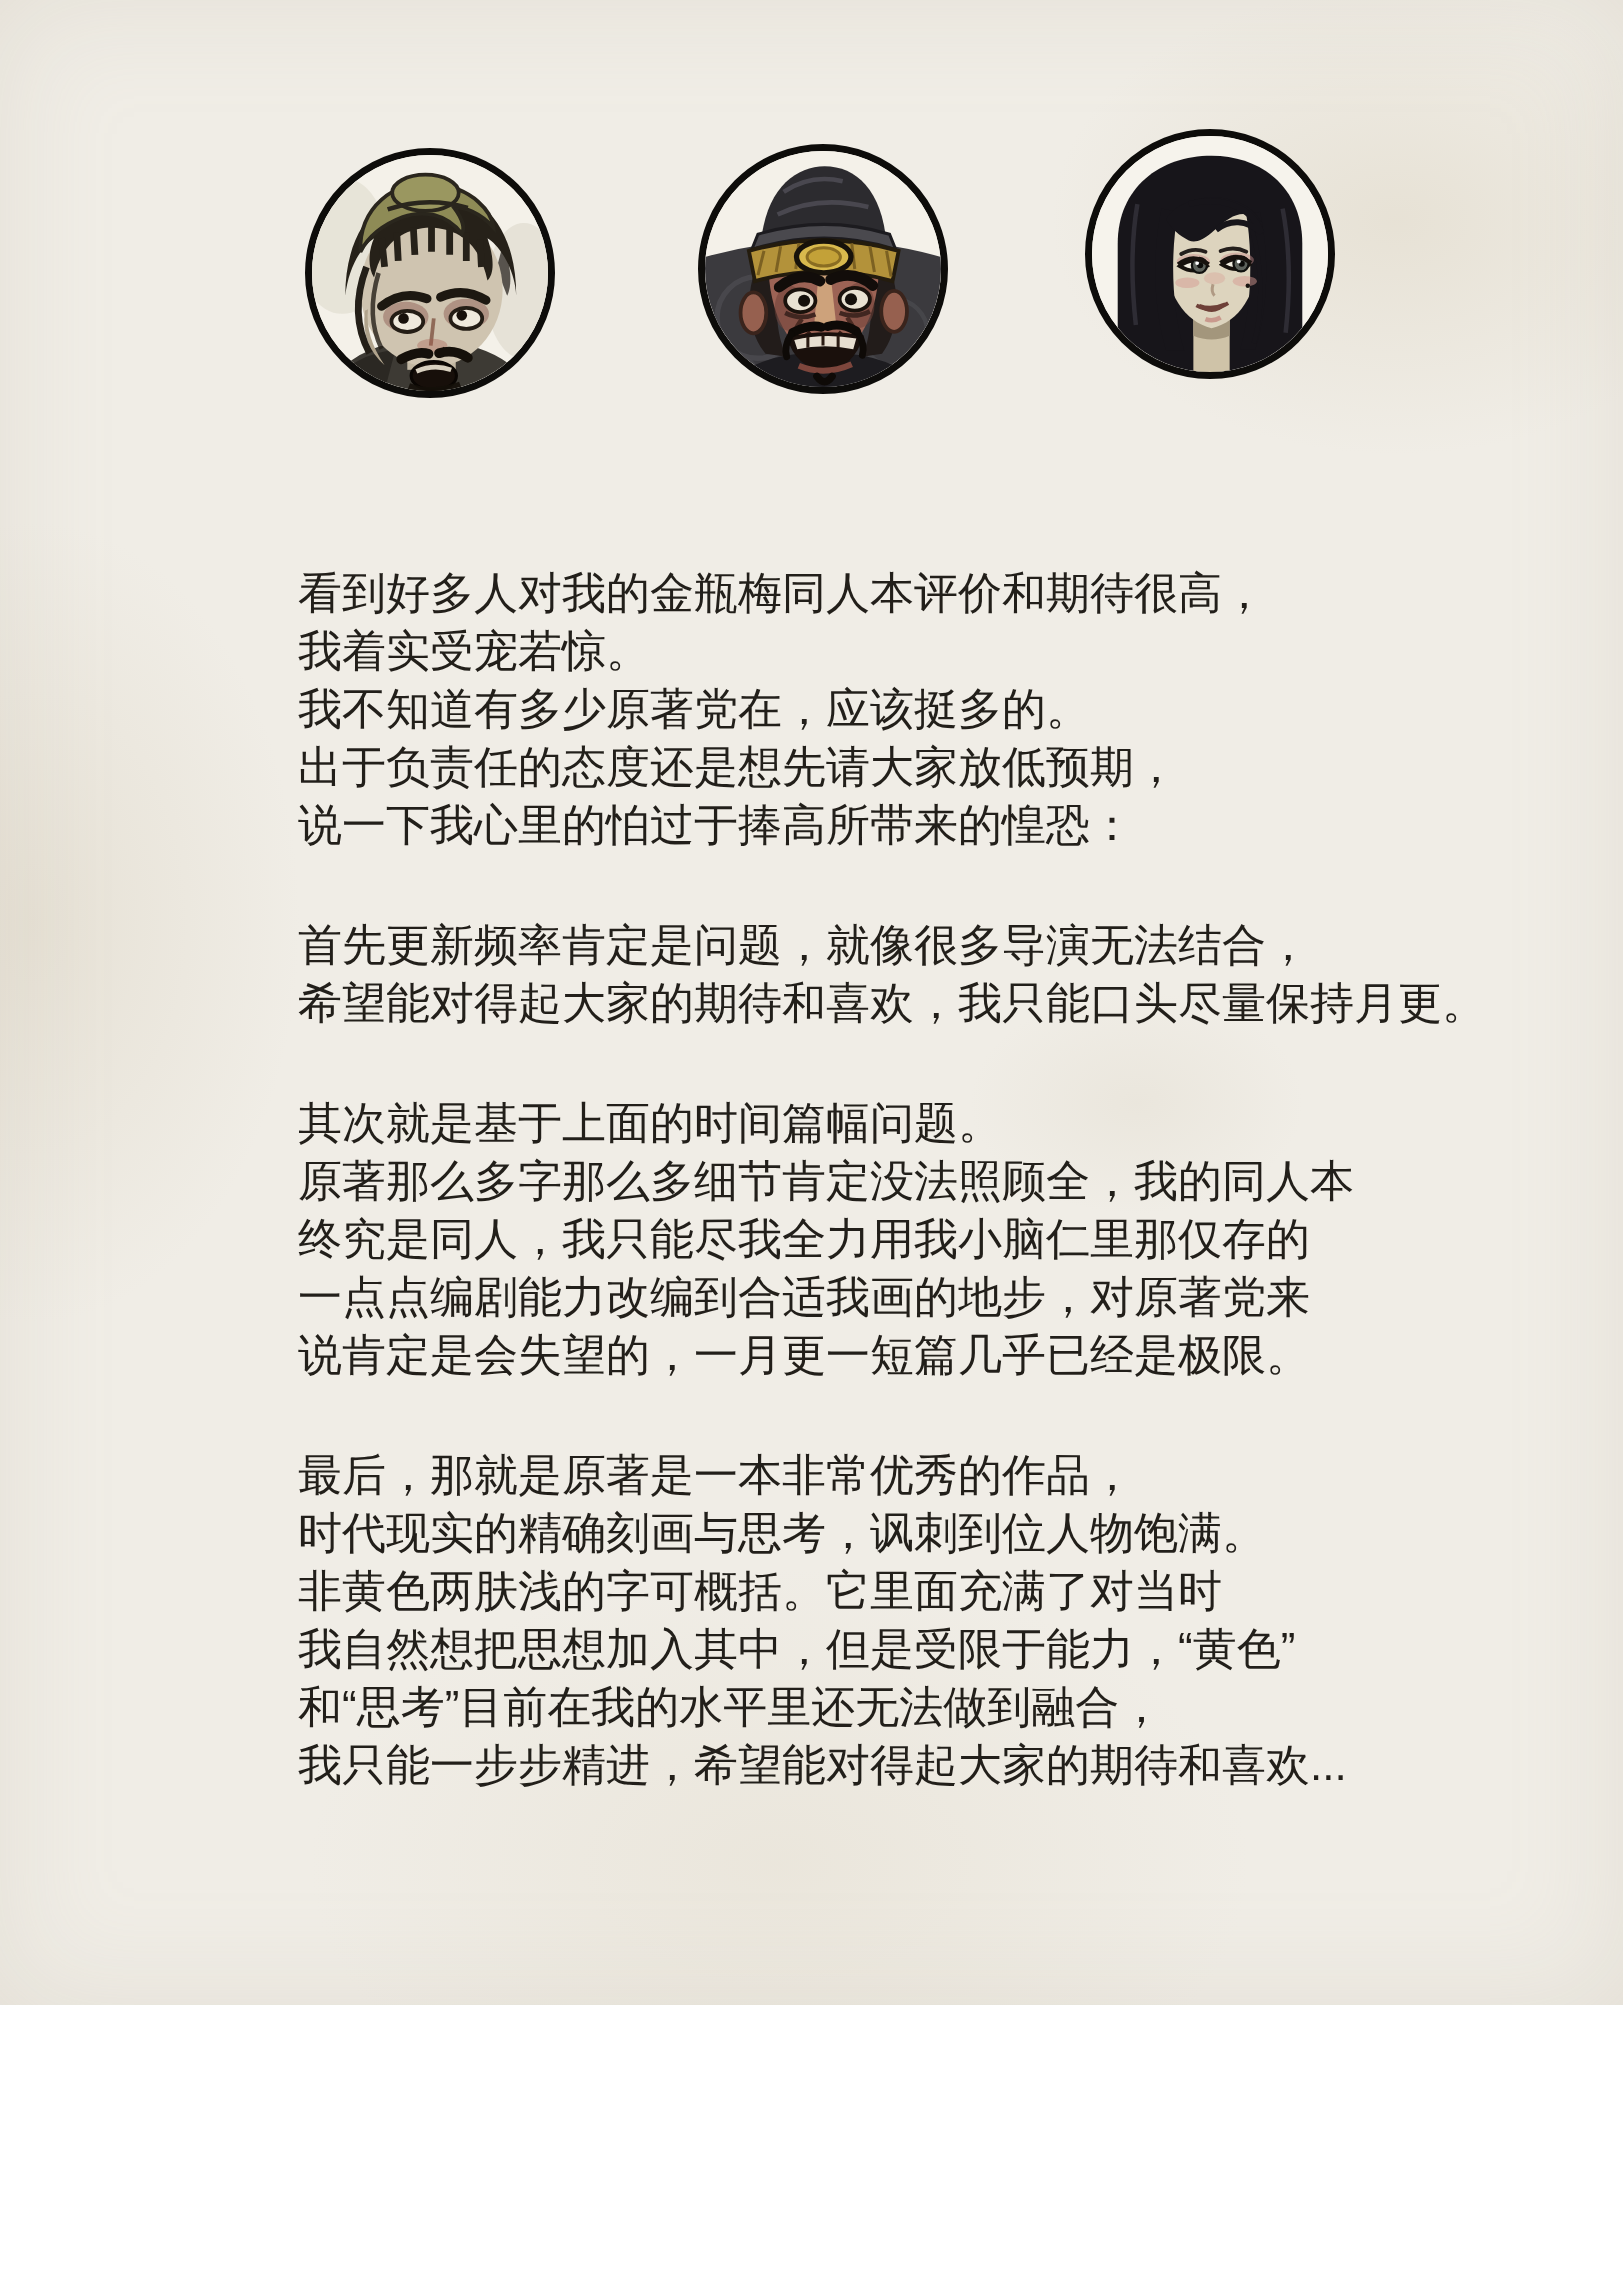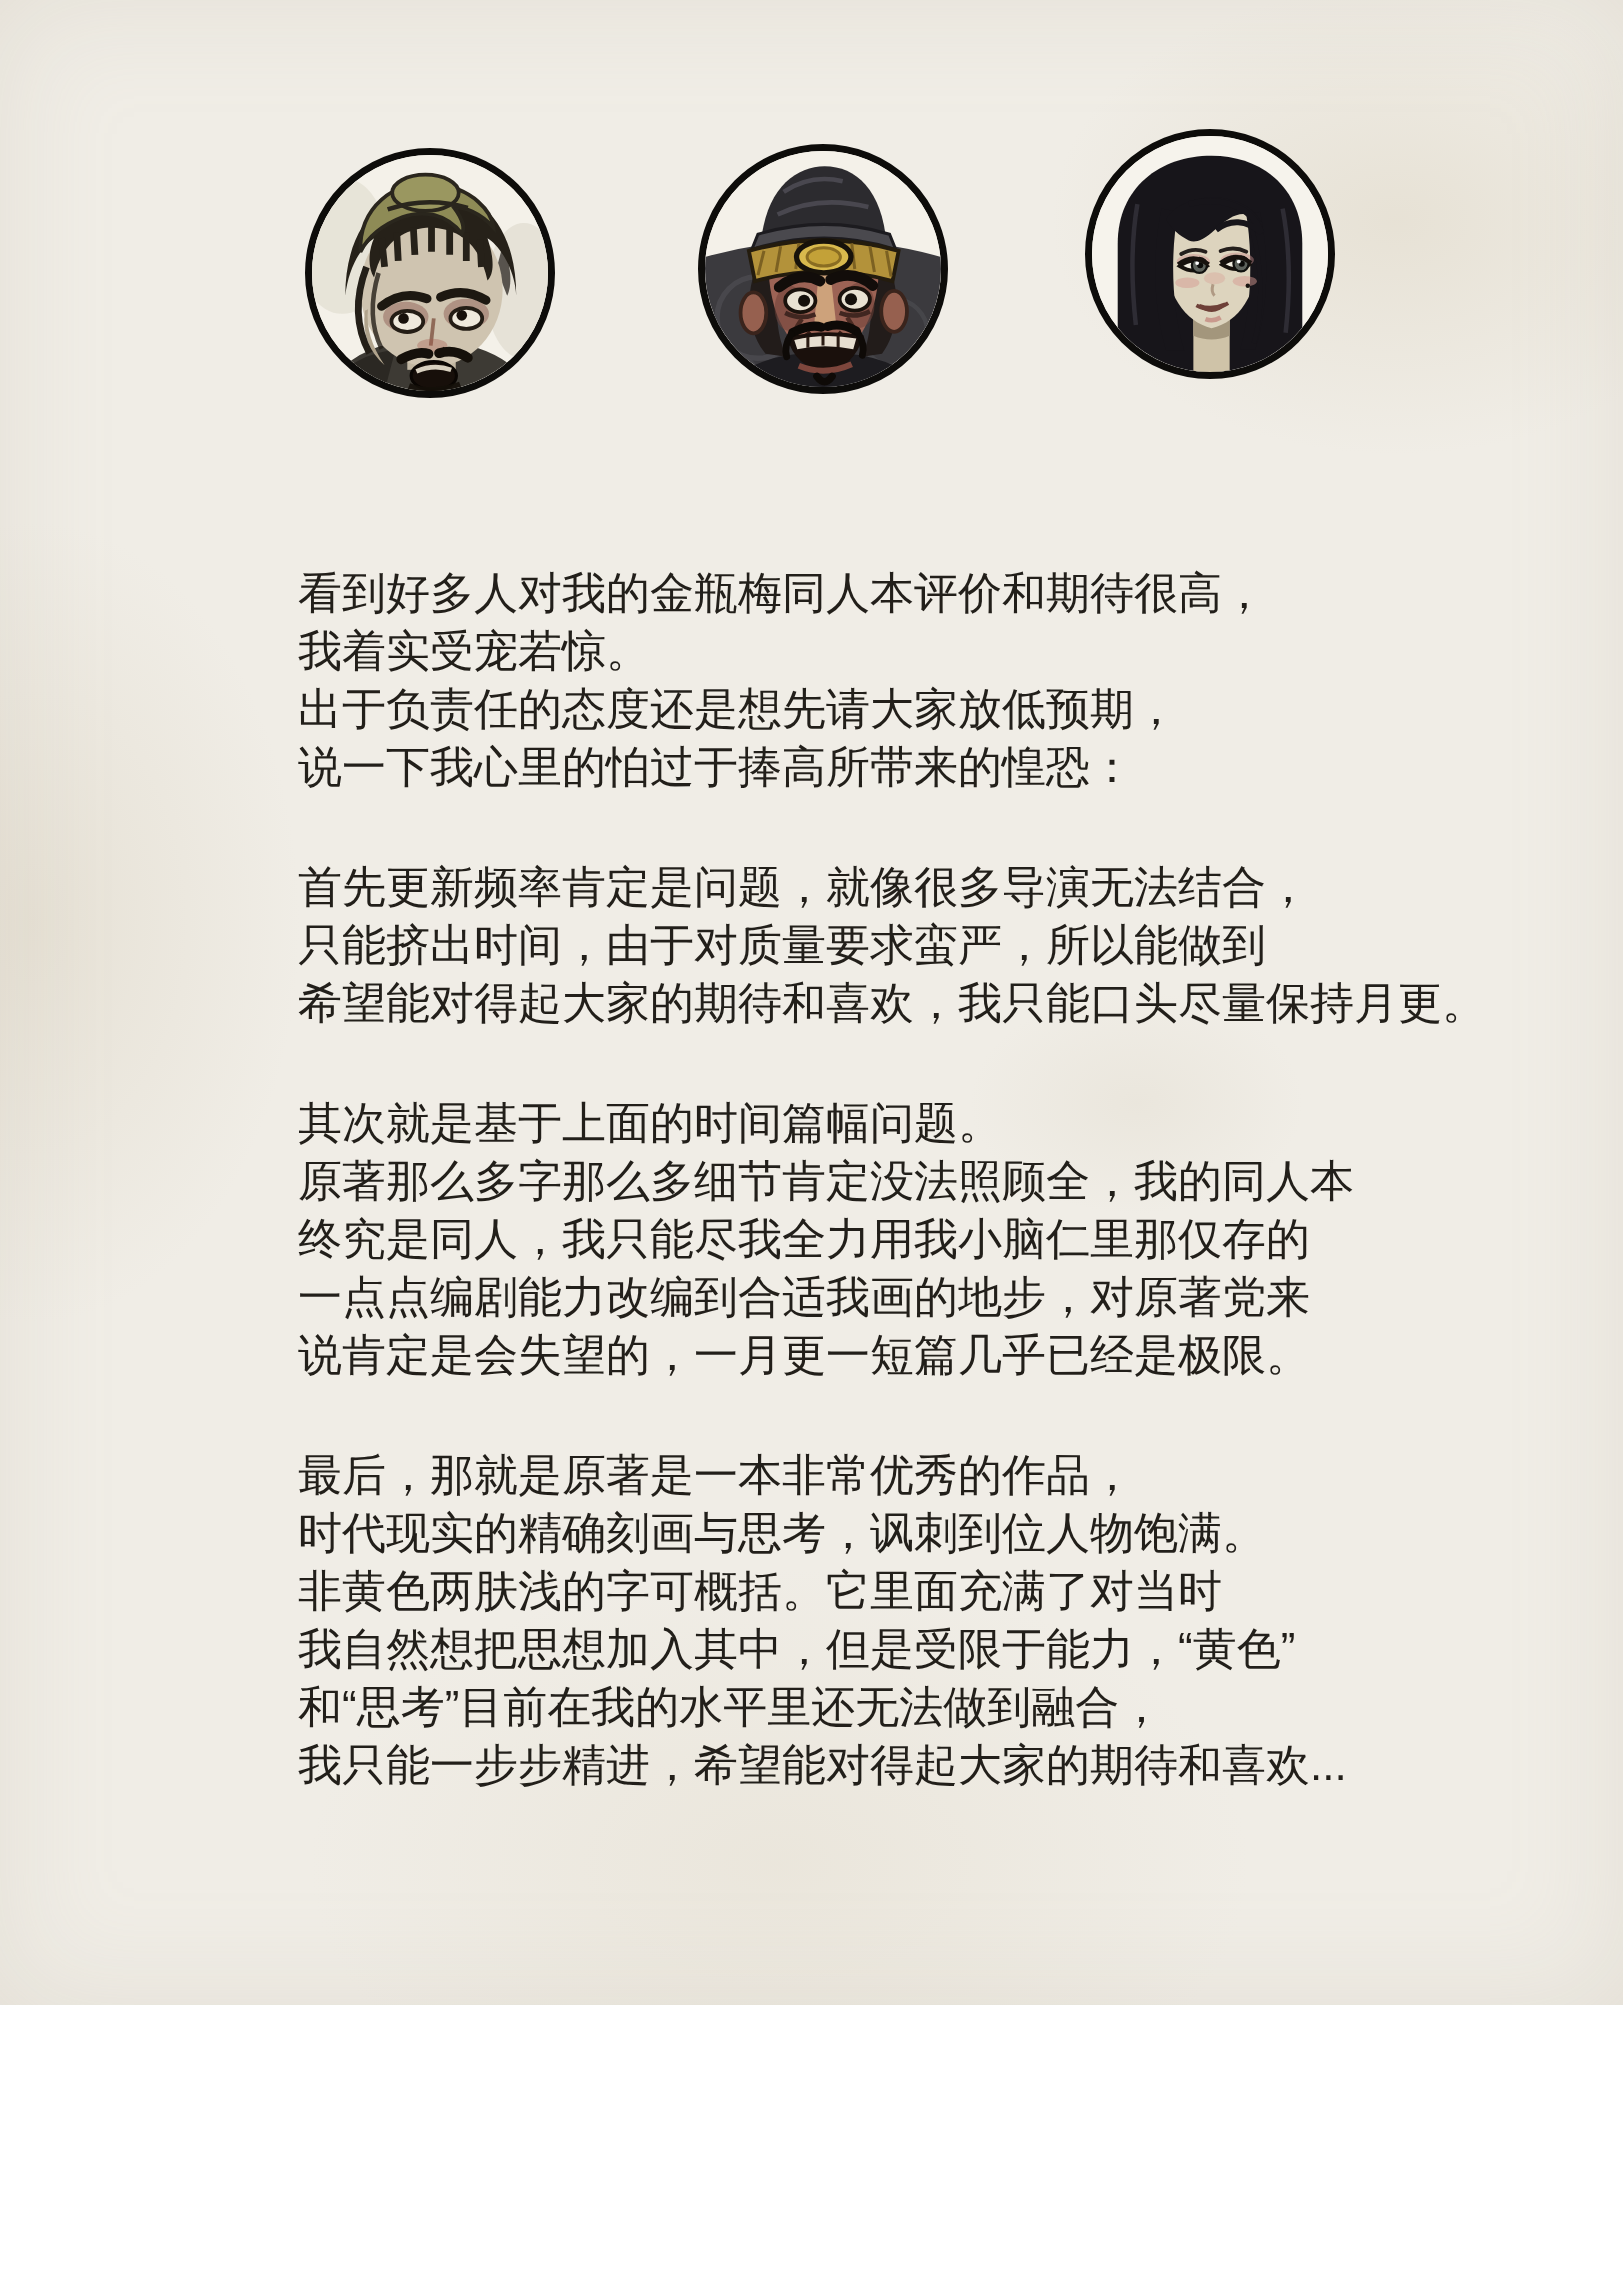--- a/index.html
+++ b/index.html
@@ -160,26 +160,26 @@
       <path d="M142 224 Q158 230 176 222 Q160 238 142 224 Z" fill="#efeade" stroke="#6e4038" stroke-width="4"></path>
       <path d="M138 224 Q158 235 180 221" stroke="#6e4038" stroke-width="5" fill="none"></path>
       <path d="M150 242 Q160 246 170 240" stroke="#c08078" stroke-width="6" fill="none" opacity="0.7"></path>
     </svg>
   </div>
 
   <main class="text-block" id="text-block" style="color: rgb(34, 31, 26);">
       <div class="para">
         <div class="line">看到好多人对我的金瓶梅同人本评价和期待很高，</div>
         <div class="line">我着实受宠若惊。</div>
+        <div class="line">我不知道有多少原著党在，应该挺多的。</div>
         <div class="line">出于负责任的态度还是想先请大家放低预期，</div>
         <div class="line">说一下我心里的怕过于捧高所带来的惶恐：</div>
       </div>
       <div class="para">
         <div class="line">首先更新频率肯定是问题，就像很多导演无法结合，</div>
-        <div class="line">只能挤出时间，由于对质量要求蛮严，所以能做到</div>
         <div class="line">希望能对得起大家的期待和喜欢，我只能口头尽量保持月更。</div>
       </div>
       <div class="para">
         <div class="line">其次就是基于上面的时间篇幅问题。</div>
         <div class="line">原著那么多字那么多细节肯定没法照顾全，我的同人本</div>
         <div class="line">终究是同人，我只能尽我全力用我小脑仁里那仅存的</div>
         <div class="line">一点点编剧能力改编到合适我画的地步，对原著党来</div>
         <div class="line">说肯定是会失望的，一月更一短篇几乎已经是极限。</div>
       </div>
       <div class="para">

